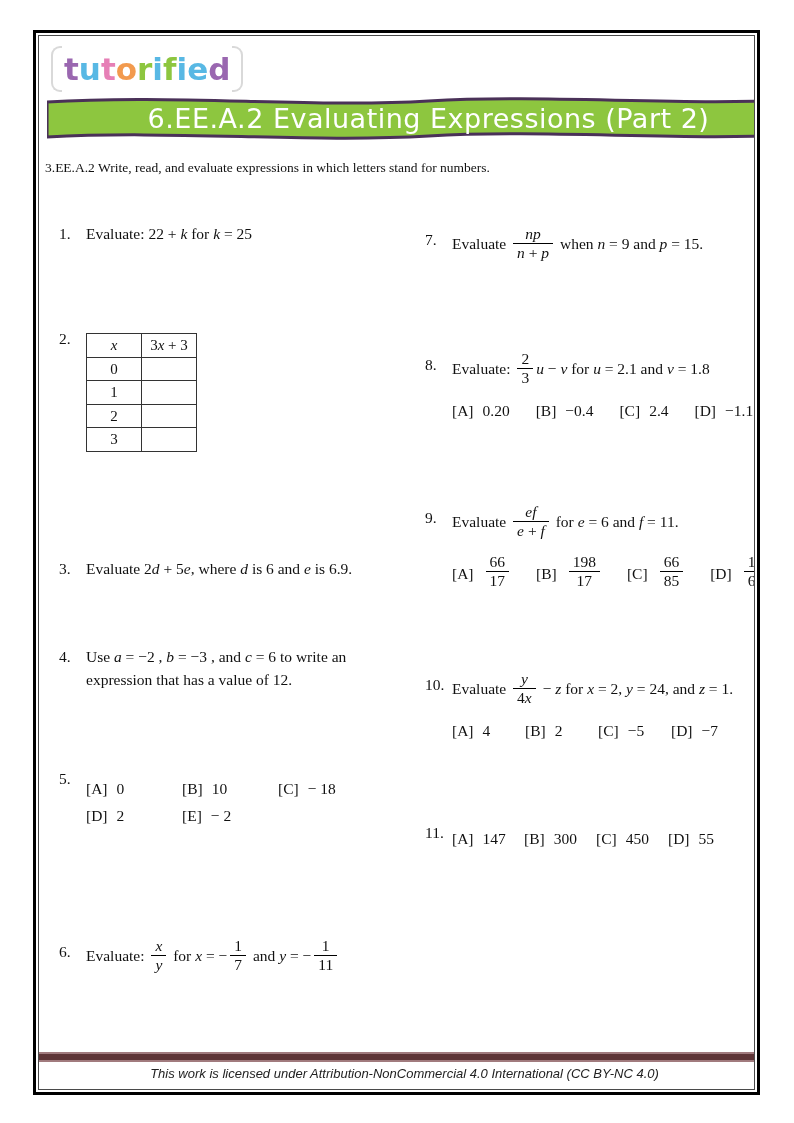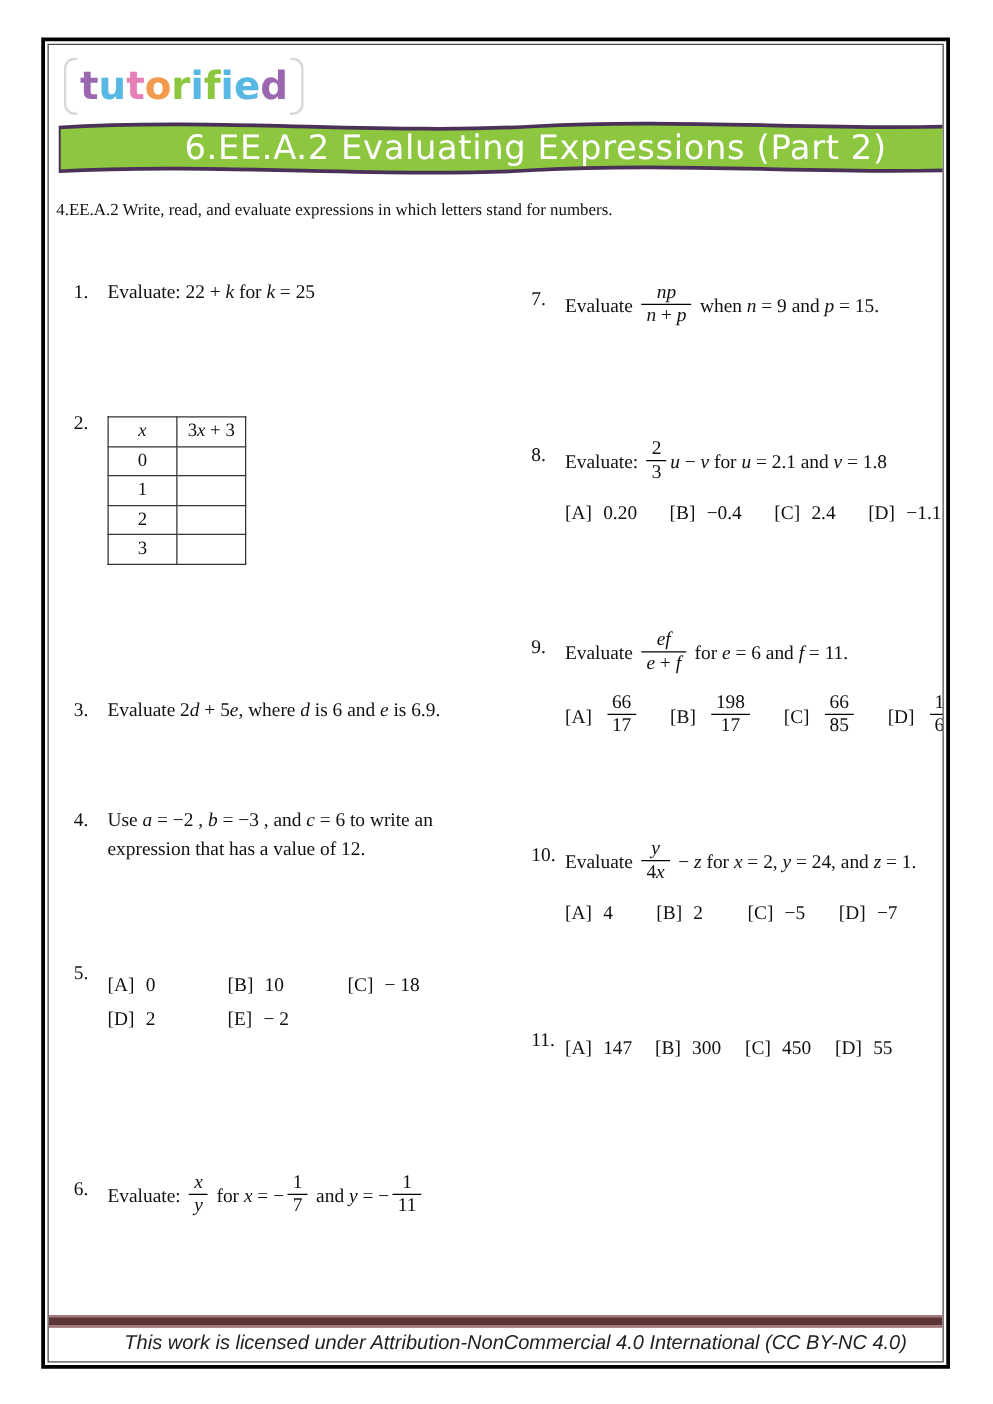--- a/index.html
+++ b/index.html
@@ -39,22 +39,22 @@
   .opts.row2{margin-top:4px;}
 
   table.xtable{border-collapse:collapse;margin:6px 0 0 0;}
   table.xtable th,table.xtable td{border:1px solid #333;width:50px;height:22px;text-align:center;
     font-size:15px;font-weight:normal;padding:0 2px;}
   table.xtable th.hx{font-style:italic;}
 
   
   .footer-bar{position:absolute;left:0;top:1016px;width:100%;height:6px;
     border-top:2px solid var(--bar-maroon-light);border-bottom:2px solid var(--bar-maroon-light);background:var(--bar-maroon);}
-  .license{position:absolute;left:16px;top:1030px;width:100%;text-align:center;
-    font-family:"Liberation Sans",sans-serif;font-style:italic;font-size:16px;color:#222;}
+  .license{position:absolute;left:8px;top:1030px;width:100%;text-align:center;
+    font-family:"Liberation Sans",sans-serif;font-style:italic;font-size:13px;color:#222;}
 </style>
 </head>
 <body>
 
 <div class="page">
   <div class="inner">
 
     <div class="logo">
       <span class="bracket left"></span>
       <span class="logo-letter" style="color: rgb(154, 103, 176);">t</span>
@@ -70,21 +70,21 @@
       <span class="bracket right"></span>
     </div>
 
     <div class="banner">
       <svg viewBox="0 0 726 52" preserveAspectRatio="none">
         <path d="M0,10 C120,2 250,16 363,9 C480,2 610,15 726,7 L726,42 C610,50 480,37 363,44 C250,51 120,38 0,45 Z" style="fill:var(--banner-green);stroke:var(--wave-purple);stroke-width:3;stroke-linejoin:round"></path>
       </svg>
       <div class="banner-title">6.EE.A.2 Evaluating Expressions (Part 2)</div>
     </div>
 
-    <div class="std">4.EE.A.2 Write, read, and evaluate expressions in which letters stand for numbers.</div>
+    <div class="std">3.EE.A.2 Write, read, and evaluate expressions in which letters stand for numbers.</div>
 
     <div class="problem" style="left:20px;top:186px;width:350px;">
       <span class="pnum">1.</span>
       <div class="pbody">
           <div class="ptext"><span>Evaluate: 22 + </span><span class="var">k</span><span> for </span><span class="var">k</span><span> = 25</span></div>
         </div>
     </div>
 
     <div class="problem" style="left:20px;top:291px;width:350px;">
       <span class="pnum">2.</span>

